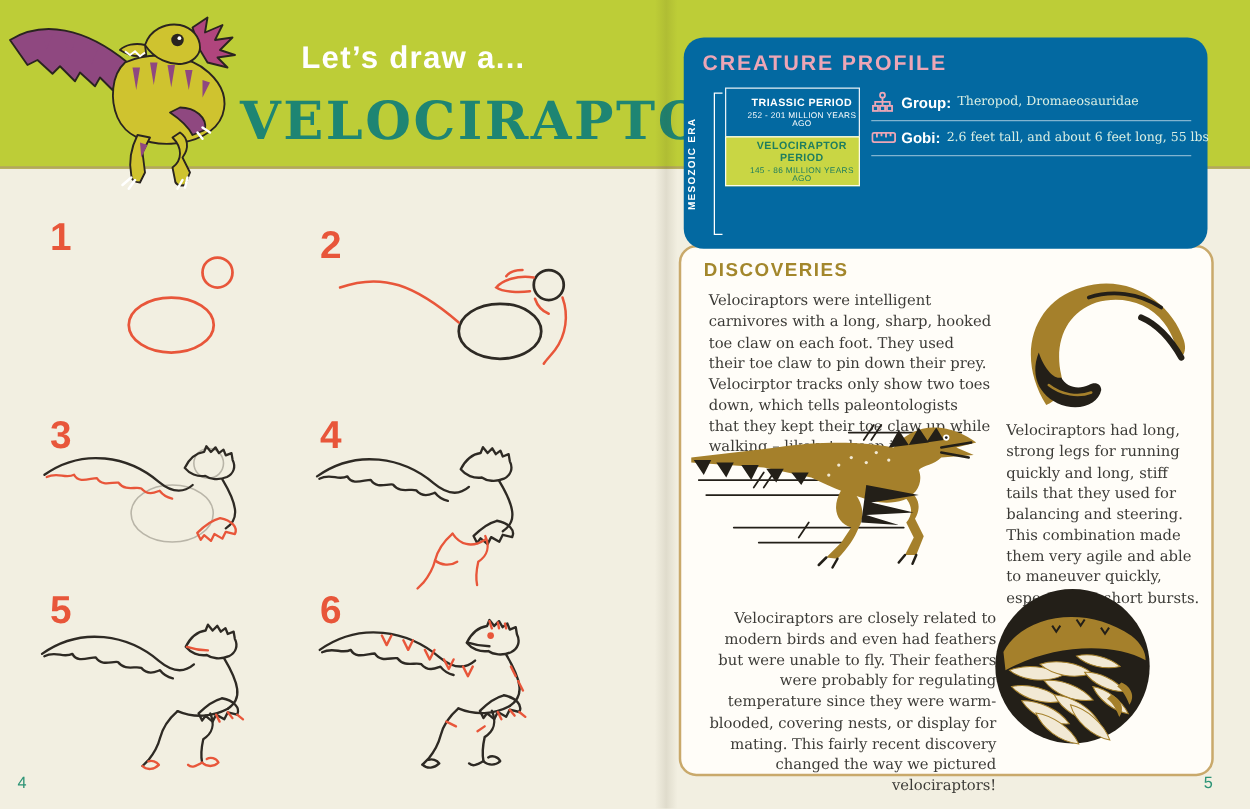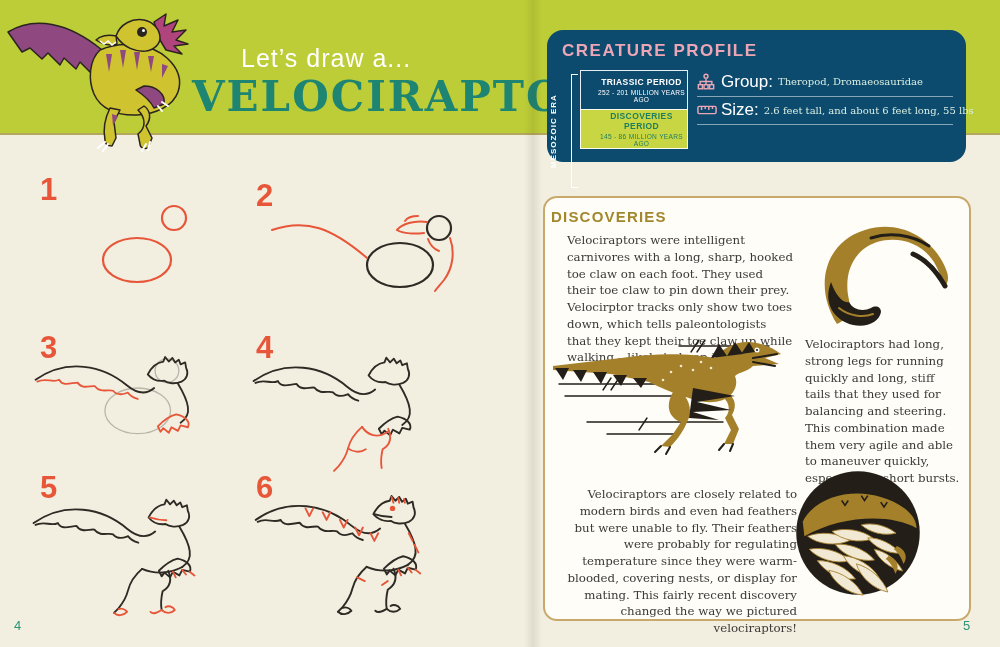--- a/index.html
+++ b/index.html
@@ -1,36 +1,36 @@
 <!DOCTYPE html>
 <html><head>
 <meta charset="utf-8">
 <style>
   html,body{margin:0;padding:0;}
   body{width:1000px;height:647px;position:relative;background:#f2efe1;
        font-family:"Liberation Sans",sans-serif;overflow:hidden;}
   
   .banner{position:absolute;left:0;top:0;width:1000px;height:133px;
           background:#bdcd37;border-bottom:2px solid #b3a75e;}
-  .intro-line{position:absolute;left:241px;top:44px;color:#ffffff;
-          font-size:25px;font-weight:normal;letter-spacing:1px;}
+  .intro-line{position:absolute;left:241px;top:32px;color:#ffffff;
+          font-size:25px;font-weight:bold;letter-spacing:1px;}
   .main-title{position:absolute;left:192px;top:72px;color:#1e8573;
           font-family:"DejaVu Serif",serif;font-weight:bold;
           font-size:42px;letter-spacing:2px;}
   .hero-dino{position:absolute;left:4px;top:10px;z-index:3;}
   .gutter{position:absolute;left:524px;top:0;width:18px;height:647px;z-index:5;
           background:linear-gradient(to right,rgba(0,0,0,0),rgba(60,50,20,.10),rgba(0,0,0,0));
           pointer-events:none;}
   
   .stepnum{position:absolute;color:#e8563a;font-size:31px;font-weight:bold;}
   .step-art{position:absolute;}
   .pagenum{position:absolute;color:#2d9476;font-size:13px;}
   
-  .profile{position:absolute;left:547px;top:30px;width:419px;height:132px;
-           background:#0c4a6e;border-radius:16px;z-index:2;}
+  .profile{position:absolute;left:547px;top:30px;width:419px;height:169px;
+           background:#0369a1;border-radius:16px;z-index:2;}
   .profile-heading{position:absolute;left:15px;top:11px;color:#eda6b6;
            font-size:17px;font-weight:bold;letter-spacing:1.5px;}
   .era-bracket{position:absolute;left:24px;top:44px;height:114px;width:6px;
            border-left:1px solid #fff;}
   .era-bracket::before,.era-bracket::after{content:"";position:absolute;left:0;
            width:6px;height:1px;background:#fff;}
   .era-bracket::before{top:0;} .era-bracket::after{bottom:0;}
   .era-label{position:absolute;left:2px;top:44px;height:114px;width:16px;
            color:#fff;font-size:8px;font-weight:bold;letter-spacing:1px;
            writing-mode:vertical-rl;transform:rotate(180deg);
@@ -39,27 +39,27 @@
   .period{border:1px solid rgba(255,255,255,.9);margin-top:-1px;
           height:38px;display:flex;flex-direction:column;justify-content:center;
           text-align:center;color:#fff;padding-left:15px;}
   .period .p-name{font-size:8.5px;font-weight:bold;letter-spacing:.4px;}
   .period .p-range{font-size:6.6px;letter-spacing:.3px;margin-top:2px;}
   .period.hl{background:#c9d644;color:#1f7e5e;}
   .facts{position:absolute;left:150px;top:38px;width:256px;}
   .fact{position:relative;height:27.5px;display:flex;align-items:center;
         border-bottom:1px solid rgba(255,255,255,.5);}
   .fact .f-icon{width:24px;flex:0 0 24px;display:flex;align-items:center;}
-  .fact .f-label{color:#fff;font-weight:normal;font-size:17px;margin-right:5px;white-space:nowrap;}
+  .fact .f-label{color:#fff;font-weight:bold;font-size:12px;margin-right:5px;white-space:nowrap;}
   .fact .f-value{color:#d8eee3;font-size:10px;font-family:"DejaVu Serif",serif;white-space:nowrap;}
   
   .disc-panel{position:absolute;left:543px;top:196px;width:428px;height:425px;
           background:#fffdf8;border:2px solid #c9a96b;border-radius:14px;
           box-sizing:border-box;z-index:1;}
-  .disc-heading{position:absolute;left:6px;top:10px;color:#a3872c;
+  .disc-heading{position:absolute;left:18px;top:10px;color:#a3872c;
           font-size:15px;font-weight:bold;letter-spacing:1.2px;}
   .disc-p{position:absolute;margin:0;font-family:"DejaVu Serif",serif;
           font-size:11.8px;line-height:1.42;color:#3b3a36;}
   .p1{left:22px;top:34px;width:226px;}
   .p2{left:260px;top:138px;width:158px;}
   .p3{left:22px;top:288px;width:230px;text-align:right;}
   .claw-art{position:absolute;left:264px;top:22px;}
   .runner-art{position:absolute;left:6px;top:134px;}
   .wing-art{position:absolute;left:248px;top:270px;}
 </style>
@@ -304,21 +304,21 @@
 
   <div class="era-bracket"></div>
   <div class="era-label">MESOZOIC ERA</div>
 
   <div class="periods">
     <div class="period">
       <div class="p-name">TRIASSIC PERIOD</div>
       <div class="p-range">252 - 201 MILLION YEARS AGO</div>
     </div>
     <div class="period hl">
-      <div class="p-name">DISCOVERIES PERIOD</div>
+      <div class="p-name">VELOCIRAPTOR PERIOD</div>
       <div class="p-range">145 - 86 MILLION YEARS AGO</div>
     </div>
   </div>
 
   <div class="facts">
     <div class="fact">
       <span class="f-icon">
         <svg width="18" height="18" viewBox="0 0 20 20" fill="none" stroke="#eda6b6" stroke-width="1.6">
           <circle cx="10" cy="3.5" r="2.2"></circle>
             <path d="M10,6 V9 M3.5,13 V9.5 H16.5 V13 M10,9 V13"></path>
@@ -330,19 +330,19 @@
       <span class="f-label">Group:</span>
       <span class="f-value">Theropod, Dromaeosauridae</span>
     </div>
     <div class="fact">
       <span class="f-icon">
         <svg width="20" height="14" viewBox="0 0 22 14" fill="none" stroke="#eda6b6" stroke-width="1.6">
           <rect x="1" y="3" width="20" height="8" rx="1.5"></rect>
           <path d="M5,3 V7 M9,3 V6 M13,3 V7 M17,3 V6"></path>
         </svg>
         </span>
-      <span class="f-label">Size:</span>
+      <span class="f-label">Gobi:</span>
       <span class="f-value">2.6 feet tall, and about 6 feet long, 55 lbs</span>
     </div>
   </div>
 </div>
 
 <div class="pagenum" style="left:963px;top:618px">5</div>
 
 </body></html>

